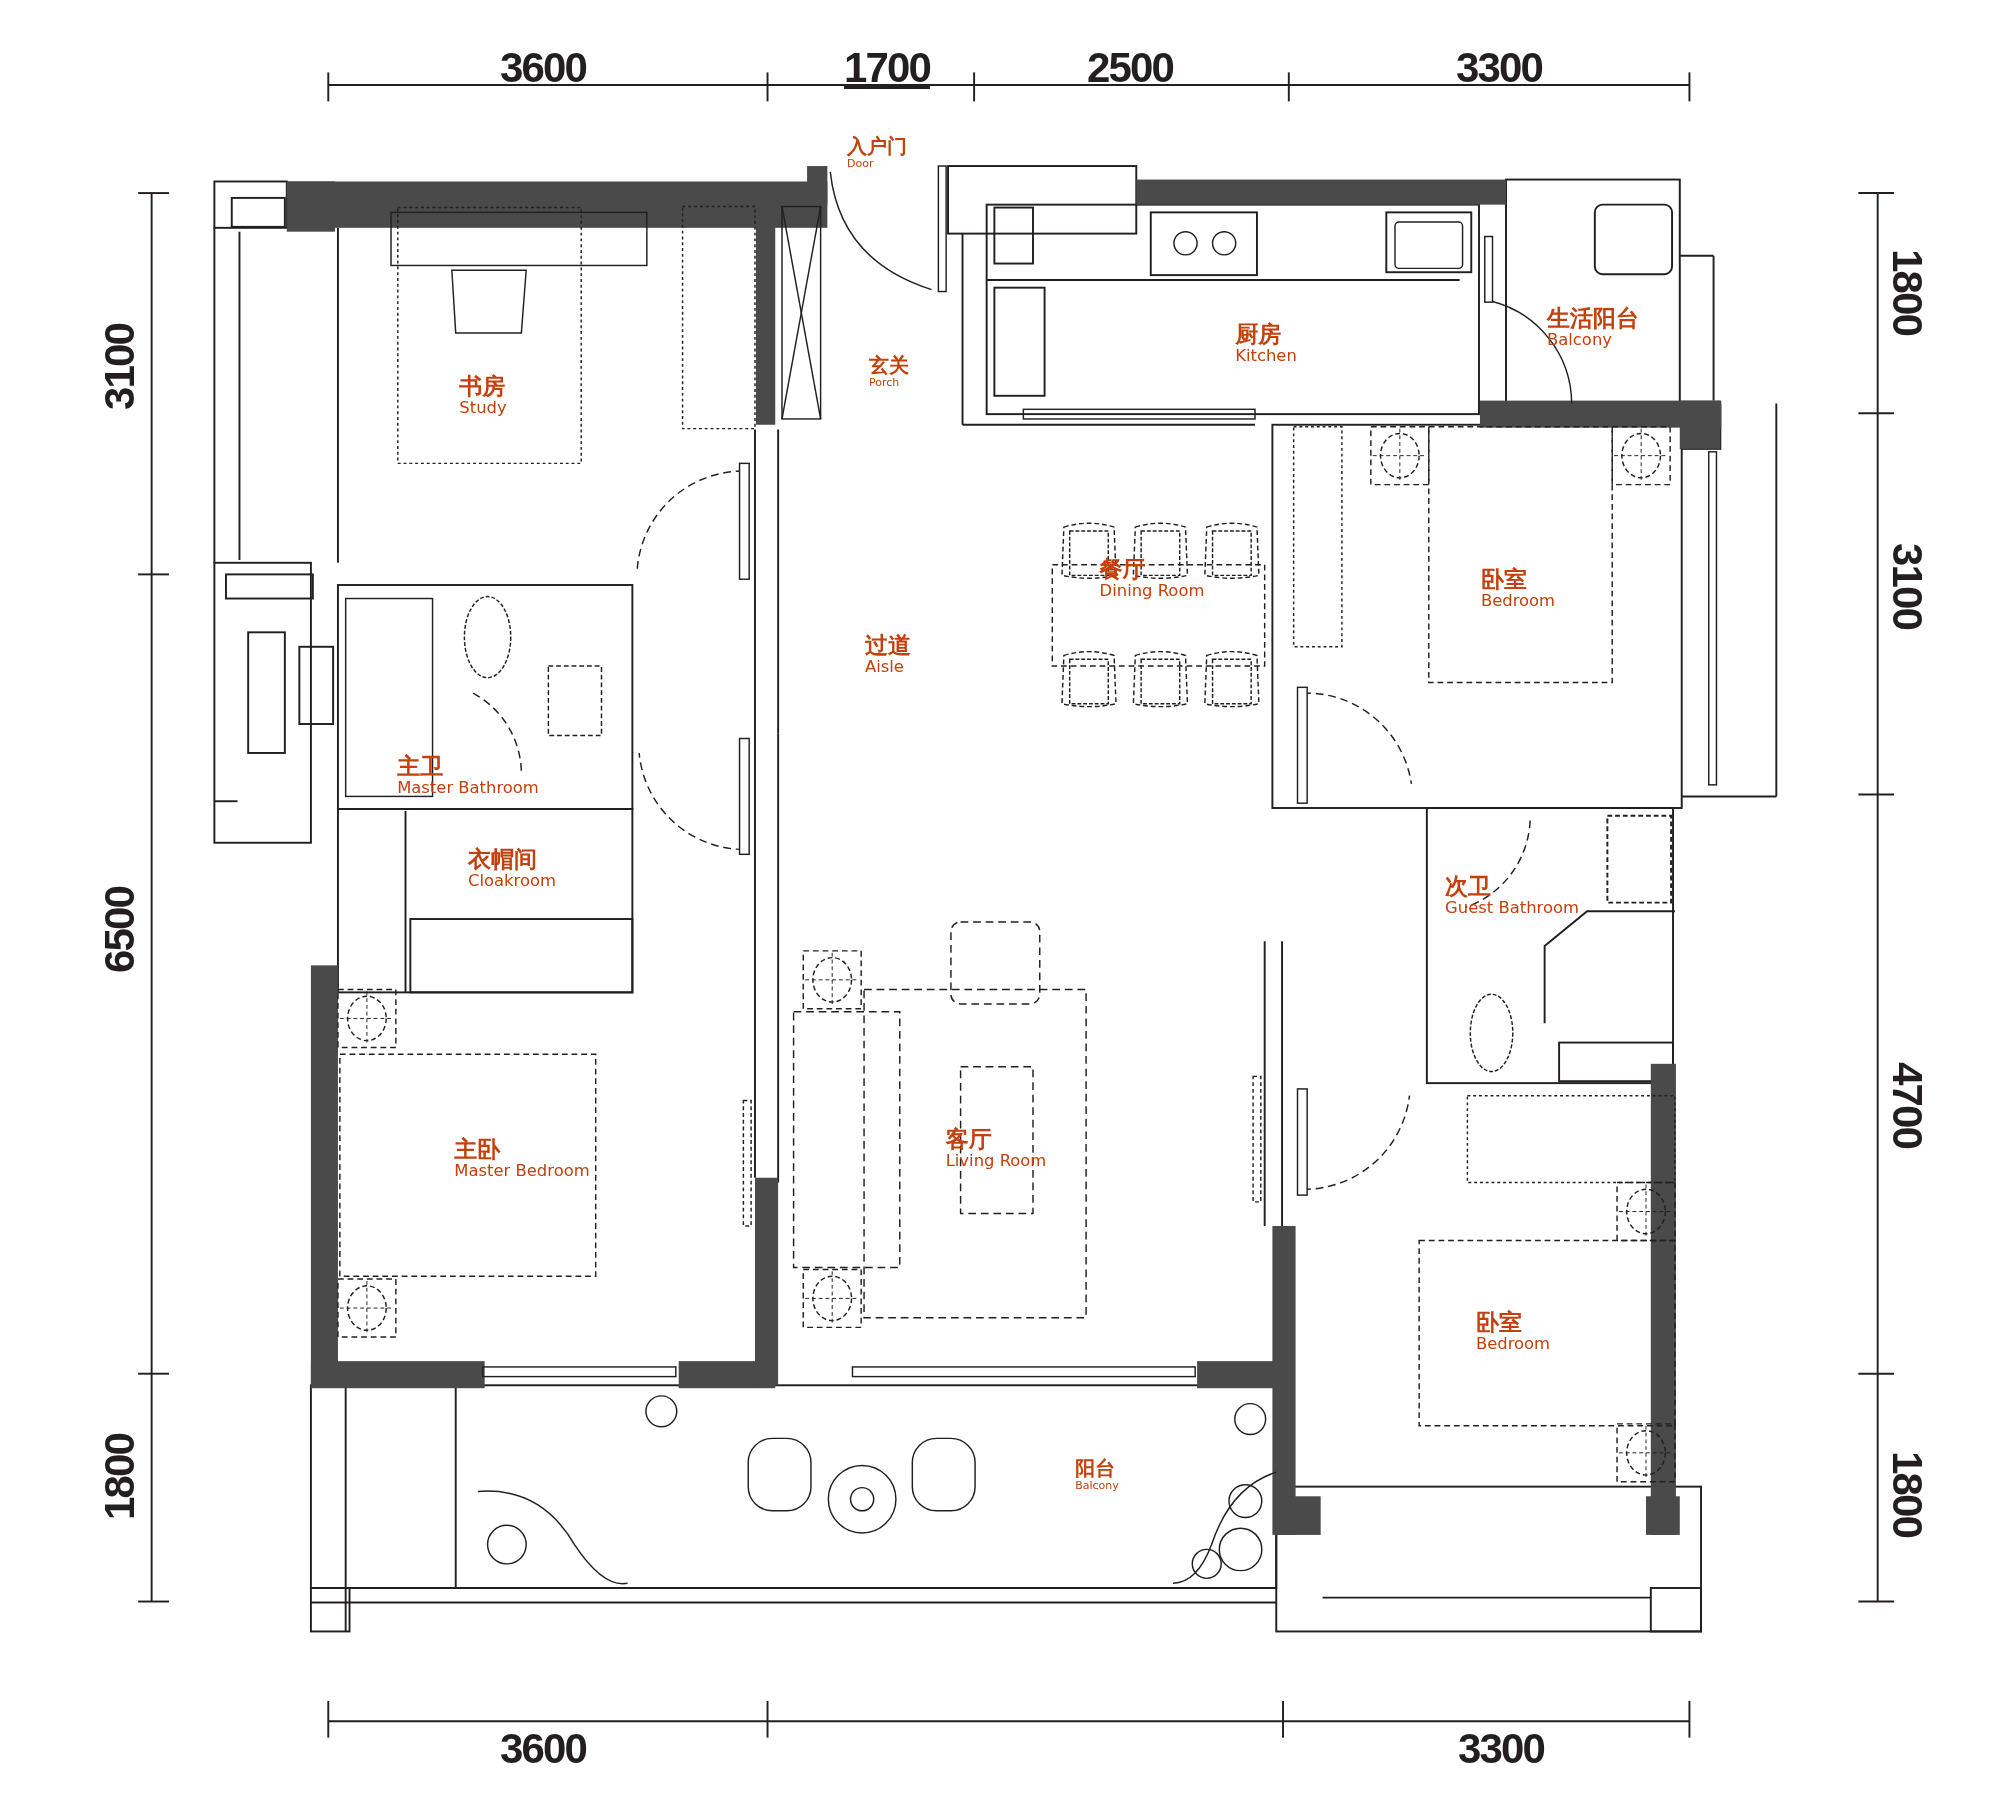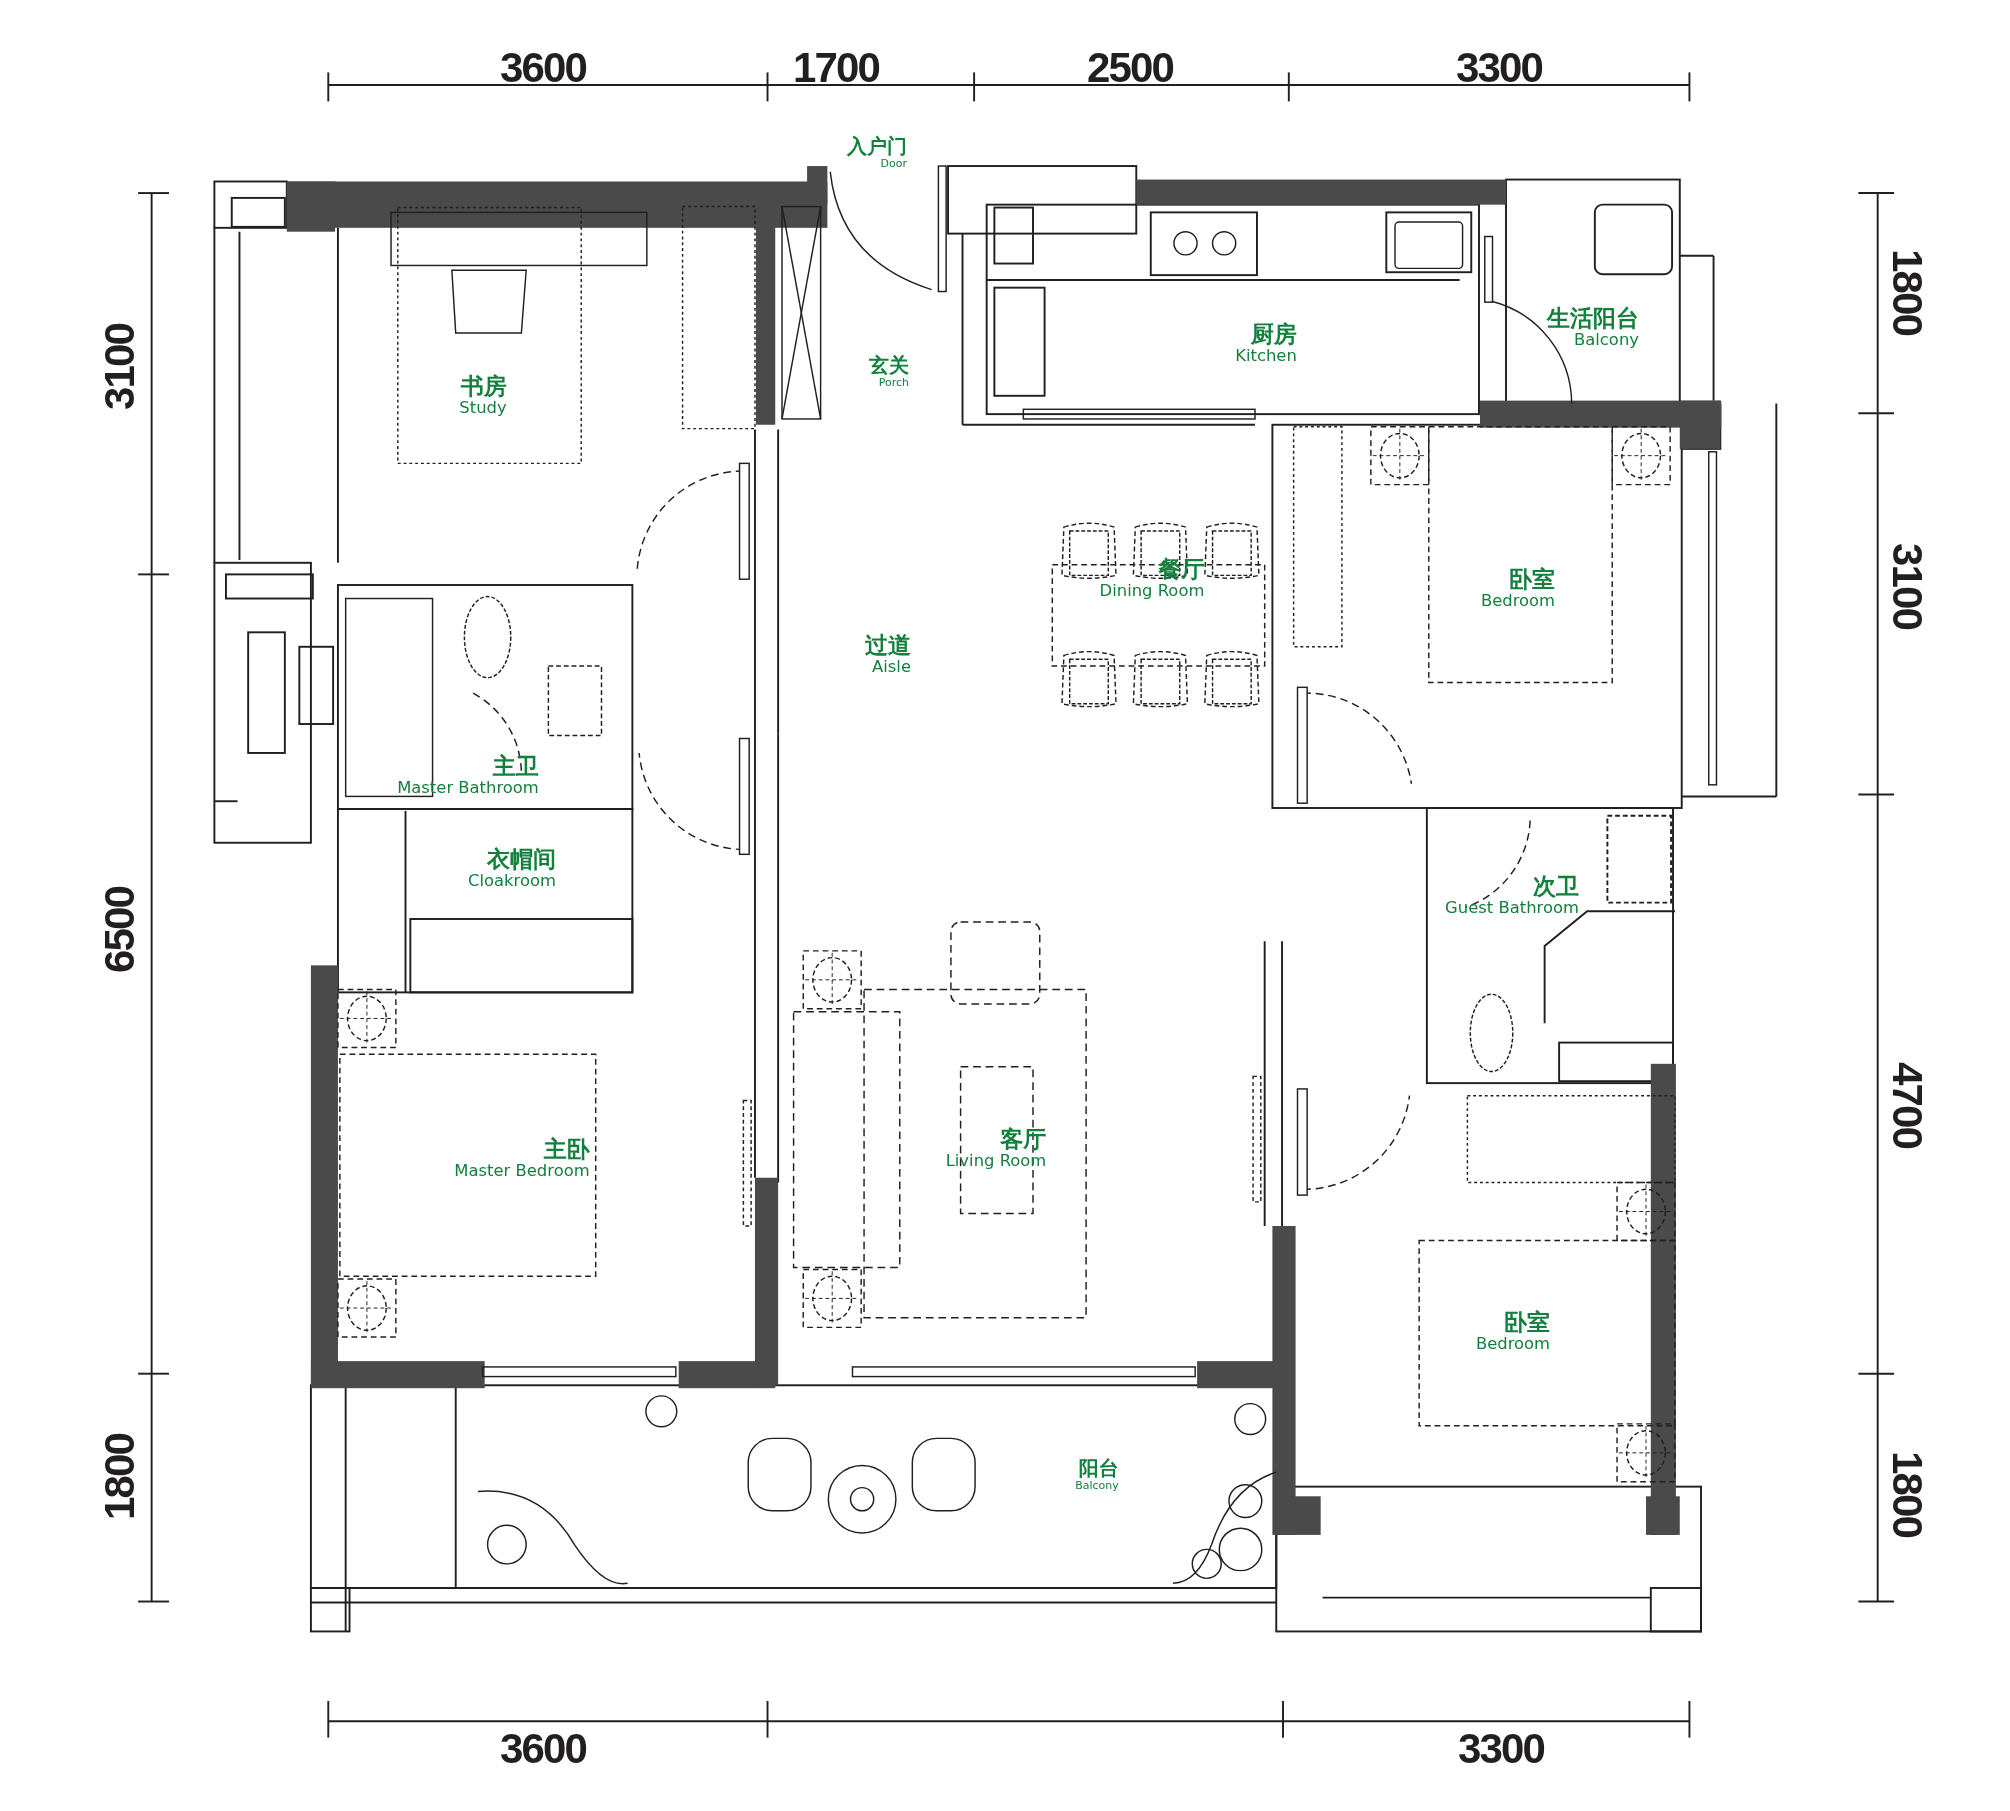--- a/index.html
+++ b/index.html
@@ -1,21 +1,21 @@
 <!DOCTYPE html>
 <html><head>
 <meta charset="utf-8">
 <style>
   html,body{margin:0;padding:0;background:#fff;}
   body{width:2010px;height:1811px;position:relative;overflow:hidden;font-family:"DejaVu Sans","Liberation Sans",sans-serif;}
   #plan{position:absolute;left:0;top:0;width:2010px;height:1811px;}
   .dim{position:absolute;font-family:"Liberation Sans","DejaVu Sans",sans-serif;font-weight:bold;color:#231f20;font-size:42px;letter-spacing:-1.9px;transform:translate(-50%,-50%);white-space:nowrap;}
   .dim.v-left{transform:translate(-50%,-50%) rotate(-90deg);}
   .dim.v-right{transform:translate(-50%,-50%) rotate(90deg);}
-  .room{position:absolute;transform:translate(-50%,-50%);text-align:right;color:#15803d;white-space:nowrap;line-height:1.15;}
+  .room{position:absolute;transform:translate(-50%,-50%);text-align:left;color:#c2410c;white-space:nowrap;line-height:1.15;}
   .room .zh{font-size:23px;font-weight:bold;display:block;}
   .room .en{font-size:16.4px;display:block;}
   .room.small .zh{font-size:20px;}
   .room.small .en{font-size:11px;}
 </style>
 </head>
 <body>
 
 <svg id="plan" viewBox="0 0 2082 1876" xmlns="http://www.w3.org/2000/svg">
   <defs>
@@ -229,21 +229,21 @@
 
   <g stroke="#231f20" stroke-width="1.5" fill="none">
     <rect x="1060" y="424" width="240" height="10"></rect>
     <rect x="500" y="1416" width="200" height="10"></rect>
     <rect x="883" y="1416" width="355" height="10"></rect>
     <rect x="1770" y="468" width="8" height="345"></rect>
   </g>
 </svg>
 
 <div class="dim" style="left:543px;top:68px;">3600</div>
-<div class="dim" style="left:836px;top:68px;">1700</div>
+<div class="dim" style="left:887px;top:68px;text-decoration:underline;">1700</div>
 <div class="dim" style="left:1130px;top:68px;text-align:right;">2500</div>
 <div class="dim" style="left:1499px;top:68px;">3300</div>
 
 <div class="dim" style="left:543px;top:1749px;">3600</div>
 <div class="dim" style="left:1035px;top:1827px;">4200</div>
 <div class="dim" style="left:1501px;top:1749px;">3300</div>
 
 <div class="dim v-left" style="left:120px;top:367px;">3100</div>
 <div class="dim v-left" style="left:120px;top:930px;">6500</div>
 <div class="dim v-left" style="left:120px;top:1477px;">1800</div>

